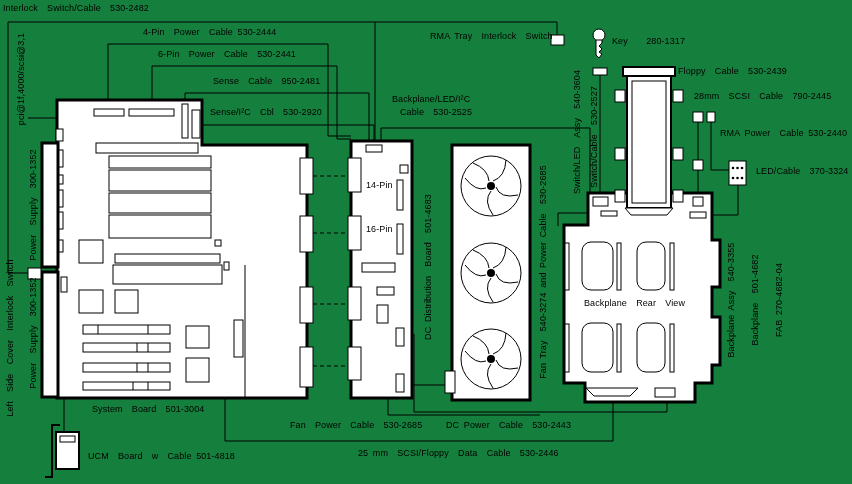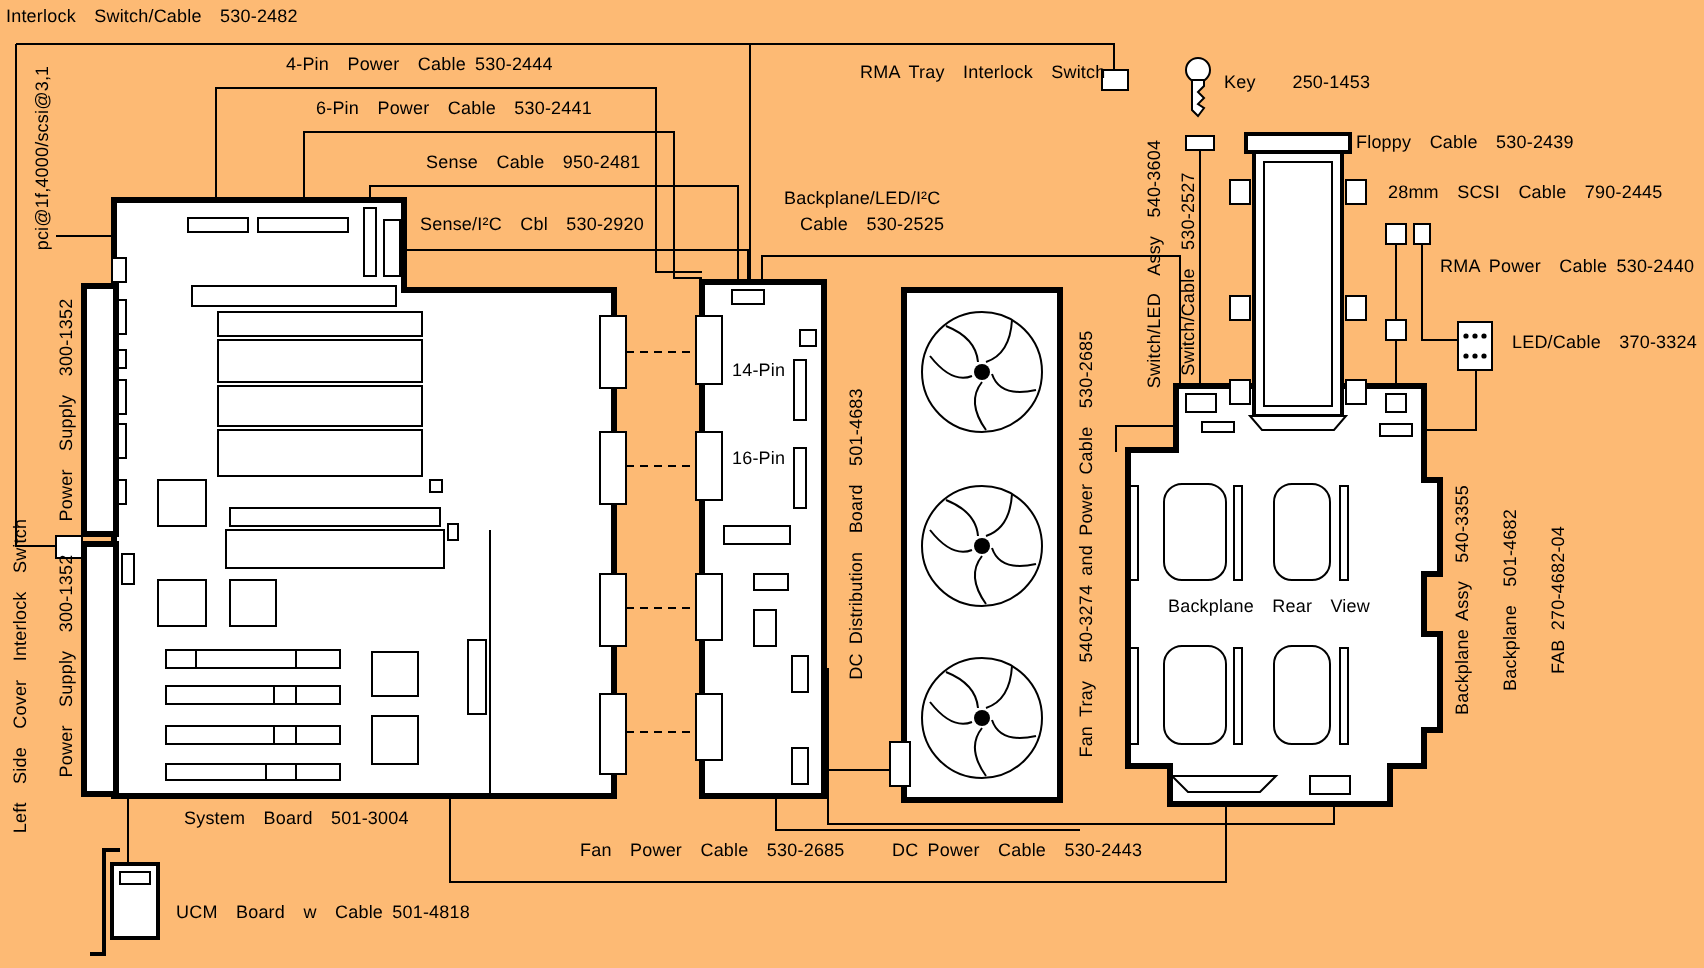--- a/index.html
+++ b/index.html
@@ -1,16 +1,16 @@
 <!DOCTYPE html>
 <html><head>
 <meta charset="utf-8">
 <style>
   html,body{margin:0;padding:0;background:#ffffff;}
-  #stage{position:relative;width:852px;height:484px;background:#fdba74;overflow:hidden;
+  #stage{position:relative;width:852px;height:484px;background:#15803d;overflow:hidden;
          font-family:"Liberation Sans","DejaVu Sans",sans-serif;color:#000;}
   #shapes{position:absolute;left:0;top:0;}
   .lbl{position:absolute;font-size:9px;line-height:10px;white-space:pre;word-spacing:2px;
        letter-spacing:0.1px;color:#000;}
   .vlbl{position:absolute;font-size:9px;line-height:10px;white-space:pre;word-spacing:2px;
         letter-spacing:0.1px;color:#000;transform:translate(-50%,-50%) rotate(-90deg);}
   
   #lbl-interlock-top{left:3px;top:3px}
   #lbl-pin4{left:143px;top:27px}
   #lbl-pin6{left:158px;top:49px}
@@ -245,34 +245,35 @@
     <rect class="b1" x="60" y="436" width="15" height="6"></rect>
   </g>
 </svg>
 
   <div class="lbl" id="lbl-interlock-top">Interlock  Switch/Cable  530-2482</div>
   <div class="lbl" id="lbl-pin4">4-Pin  Power  Cable 530-2444</div>
   <div class="lbl" id="lbl-pin6">6-Pin  Power  Cable  530-2441</div>
   <div class="lbl" id="lbl-sense">Sense  Cable  950-2481</div>
   <div class="lbl" id="lbl-sense-i2c">Sense/I²C  Cbl  530-2920</div>
   <div class="lbl" id="lbl-rma-tray">RMA Tray  Interlock  Switch</div>
-  <div class="lbl" id="lbl-key">Key    250-1453</div>
+  <div class="lbl" id="lbl-key">Key    280-1317</div>
   <div class="lbl" id="lbl-keyswitch-1">Backplane/LED/I²C</div>
   <div class="lbl" id="lbl-keyswitch-2">Cable  530-2525</div>
   <div class="lbl" id="lbl-floppy">Floppy  Cable  530-2439</div>
   <div class="lbl" id="lbl-scsi28">28mm  SCSI  Cable  790-2445</div>
   <div class="lbl" id="lbl-rma-power">RMA Power  Cable 530-2440</div>
   <div class="lbl" id="lbl-led-cable">LED/Cable  370-3324</div>
   <div class="lbl" id="lbl-pin14">14-Pin</div>
   <div class="lbl" id="lbl-pin16">16-Pin</div>
   <div class="lbl" id="lbl-backplane-rear">Backplane  Rear  View</div>
   <div class="lbl" id="lbl-system-board">System  Board  501-3004</div>
   <div class="lbl" id="lbl-ucm">UCM  Board  w  Cable 501-4818</div>
   <div class="lbl" id="lbl-fan-power">Fan  Power  Cable  530-2685</div>
   <div class="lbl" id="lbl-dc-power">DC Power  Cable  530-2443</div>
+  <div class="lbl" id="lbl-scsi25">25 mm  SCSI/Floppy  Data  Cable  530-2446</div>
 
   <div class="vlbl" id="lbl-pci-left">pci@1f,4000/scsi@3,1</div>
   <div class="vlbl" id="lbl-ps1">Power  Supply  300-1352</div>
   <div class="vlbl" id="lbl-ps2">Power  Supply  300-1352</div>
   <div class="vlbl" id="lbl-left-cover">Left  Side  Cover  Interlock  Switch</div>
   <div class="vlbl" id="lbl-dc-dist">DC Distribution  Board  501-4683</div>
   <div class="vlbl" id="lbl-fan-tray">Fan Tray  540-3274 and Power Cable  530-2685</div>
   <div class="vlbl" id="lbl-switch-led">Switch/LED  Assy  540-3604</div>
   <div class="vlbl" id="lbl-switch-cable">Switch/Cable  530-2527</div>
   <div class="vlbl" id="lbl-bp1">Backplane Assy  540-3355</div>

